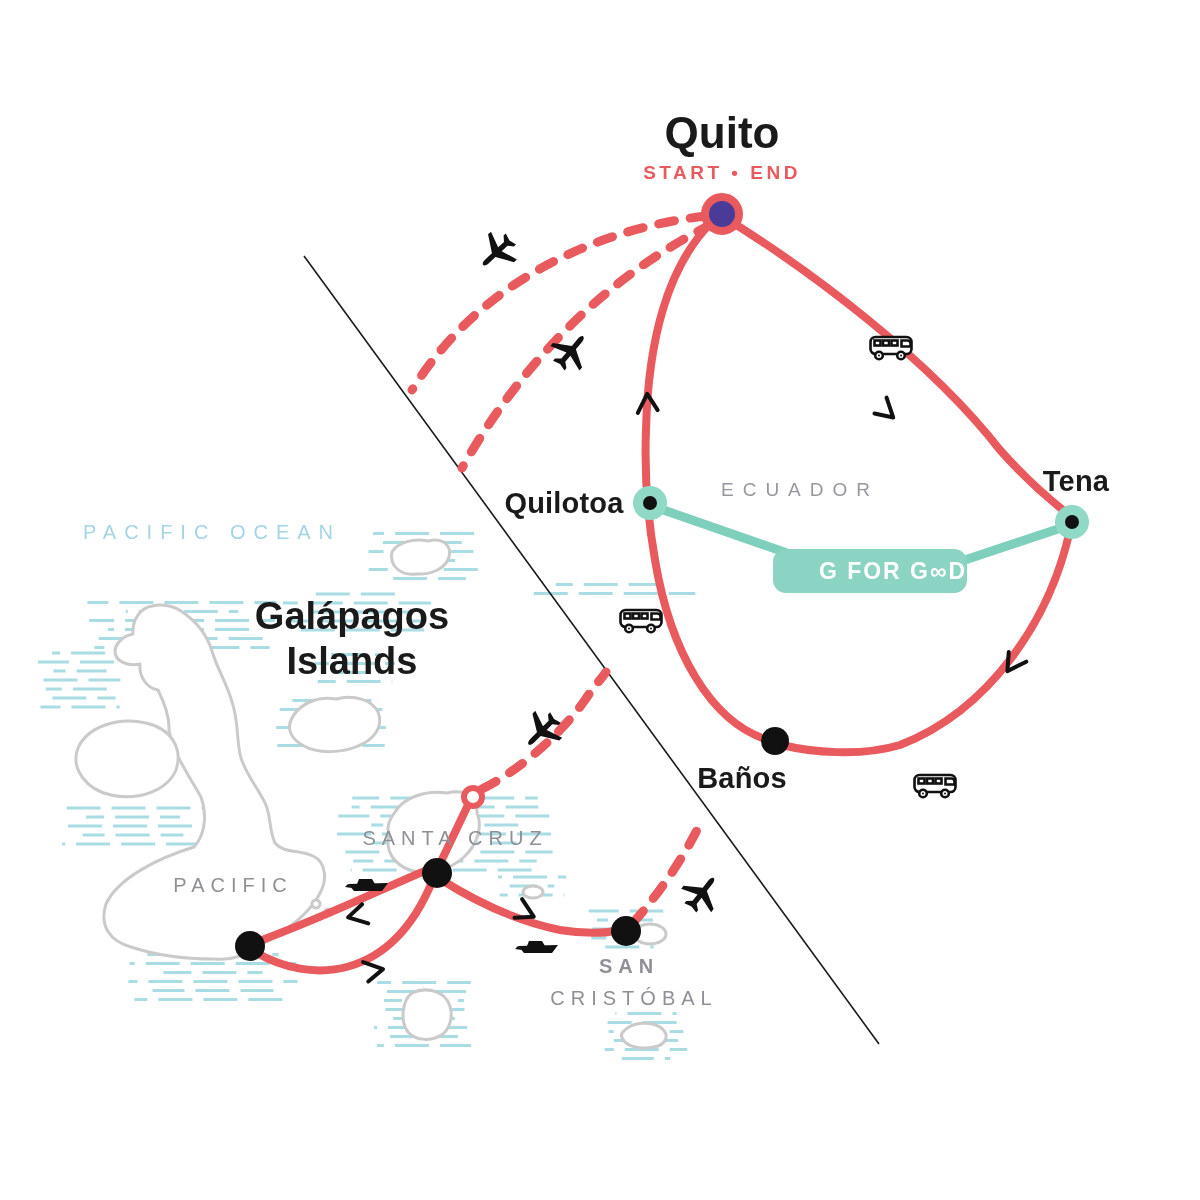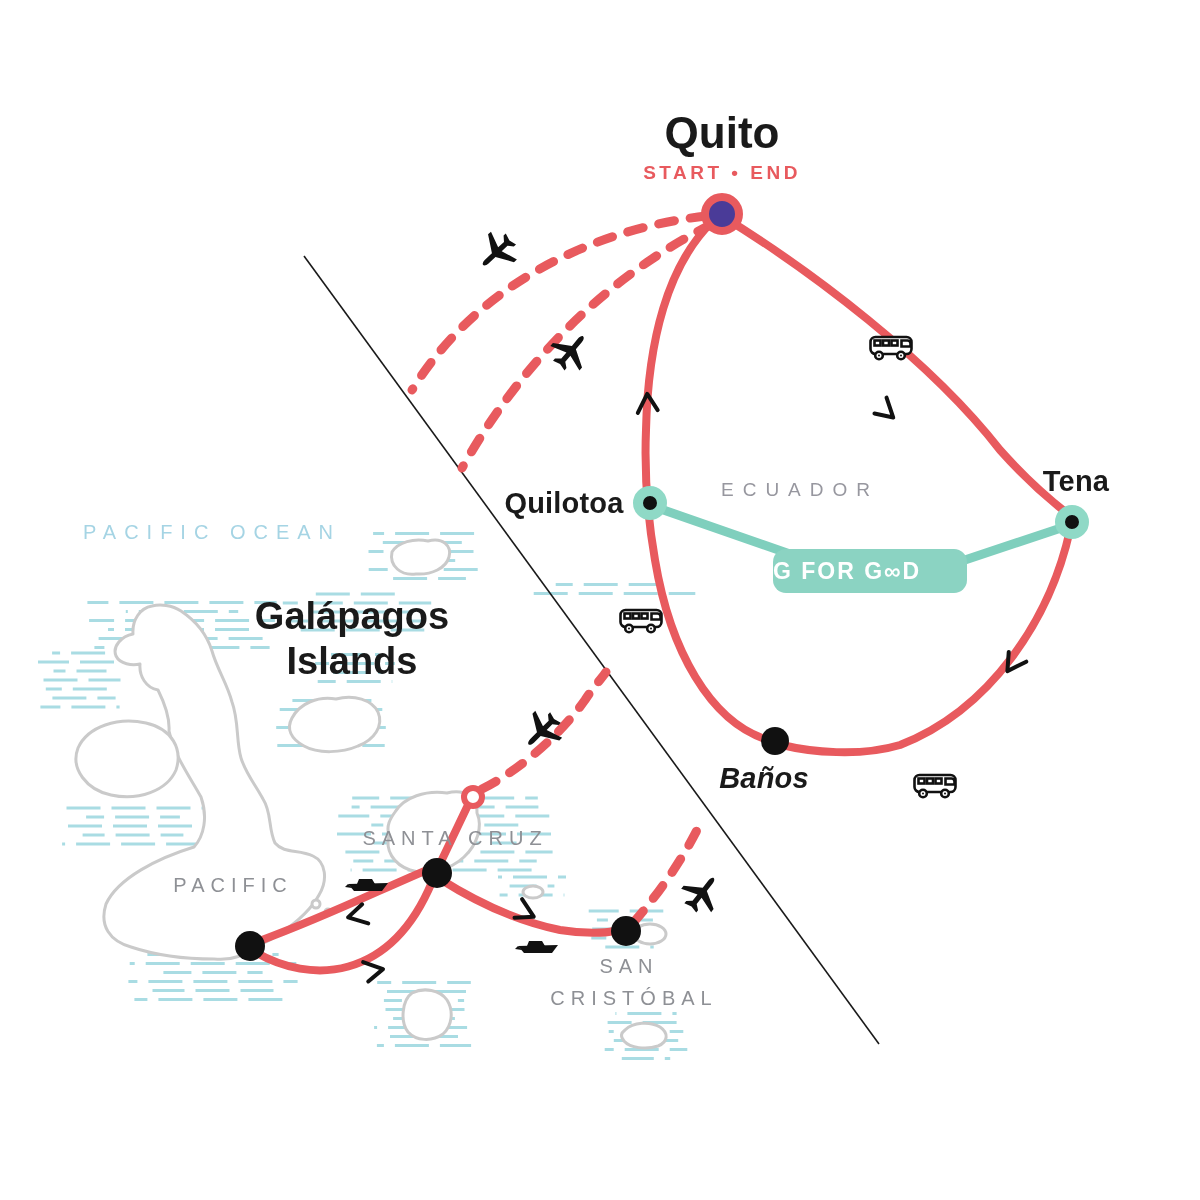--- a/index.html
+++ b/index.html
@@ -12,21 +12,21 @@
   .canvas svg.map{position:absolute;left:0;top:0;}
   .lbl{position:absolute;transform:translate(-50%,-50%);white-space:nowrap;color:var(--ink);}
   .city{font-size:29px;font-weight:700;letter-spacing:0.2px;}
   .quito-title{font-size:44px;font-weight:800;}
   .startend{font-size:19px;font-weight:700;color:var(--red);letter-spacing:3.5px;}
   .region{color:#97979F;font-size:19px;letter-spacing:9px;font-weight:400;}
   .ocean{color:var(--oceanlbl);font-size:20px;letter-spacing:8px;}
   .biggal{font-size:38px;font-weight:800;}
   .isl{color:var(--graylbl);font-size:20px;letter-spacing:6px;}
   .badge{position:absolute;left:773px;top:549px;width:194px;height:44px;background:var(--badge);
-         border-radius:13px;display:flex;align-items:center;justify-content:flex-start;
+         border-radius:13px;display:flex;align-items:center;justify-content:flex-end;
          color:#fff;font-weight:800;font-size:23px;letter-spacing:2px;}
   #hatch-layer line{stroke:var(--hatch);stroke-width:3;}
   .island{fill:#fff;stroke:var(--isle);stroke-width:3;stroke-linejoin:round;}
 </style>
 </head>
 <body>
 
 <div class="canvas">
 
 <svg class="map" width="1200" height="1200" viewBox="0 0 1200 1200">
@@ -207,23 +207,23 @@
 </svg>
 
 <div class="badge">
   <span>G FOR G∞D</span>
 </div>
 
 <div class="lbl quito-title" style="left:722px;top:133px;">Quito</div>
 <div class="lbl startend" style="left:722px;top:173px;">START • END</div>
 <div class="lbl city" style="left:564px;top:503px;">Quilotoa</div>
 <div class="lbl city" style="left:1076px;top:481px;">Tena</div>
-<div class="lbl city" style="left:764px;top:778px;font-style:italic;">Baños</div>
+<div class="lbl city" style="left:742px;top:778px;">Baños</div>
 <div class="lbl region" style="left:800px;top:490px;">ECUADOR</div>
 <div class="lbl ocean" style="left:212px;top:512px;margin-top:20px;">PACIFIC OCEAN</div>
 <div class="lbl biggal" style="left:352px;top:616px;">Galápagos</div>
 <div class="lbl biggal" style="left:352px;top:661px;">Islands</div>
 <div class="lbl isl" style="left:455px;top:838px;">SANTA CRUZ</div>
 <div class="lbl isl" style="left:233px;top:885px;">PACIFIC</div>
-<div class="lbl isl" style="left:629px;top:966px;">SAN</div>
+<div class="lbl isl" style="left:629px;top:966px;font-weight:bold;">SAN</div>
 <div class="lbl isl" style="left:634px;top:998px;">CRISTÓBAL</div>
 
 </div>
 
 </body></html>

